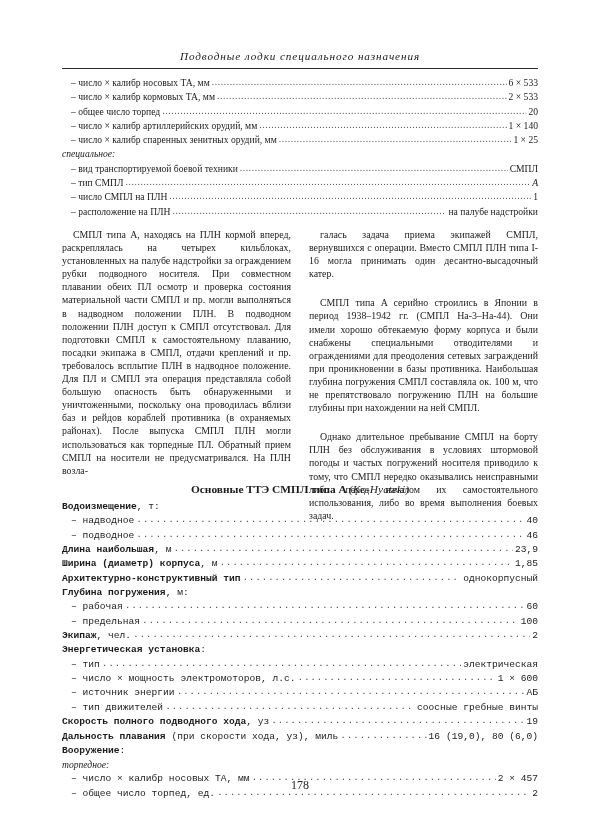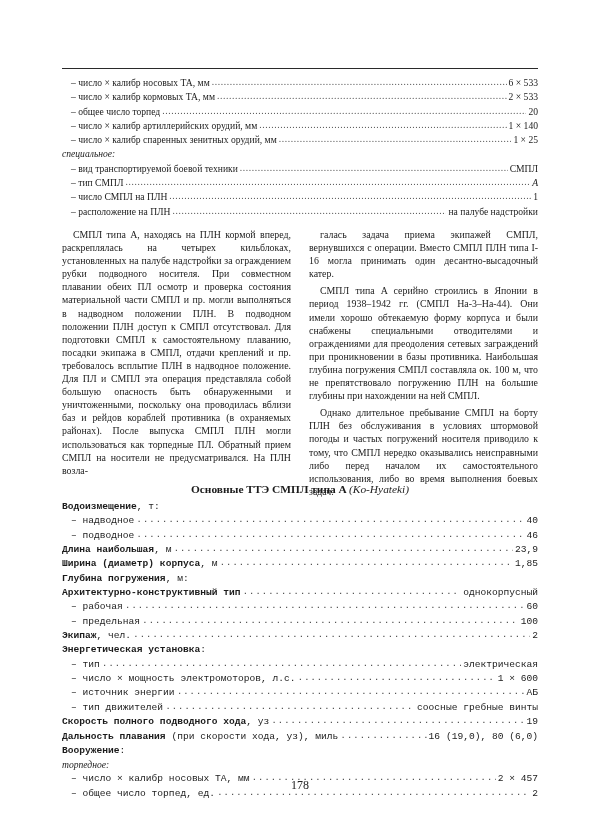--- a/index.html
+++ b/index.html
@@ -97,21 +97,21 @@
   }
   .col {
     width: 229px;
     font-size: 9.9px;
     line-height: 13.1px;
     text-align: justify;
     text-justify: inter-word;
     hyphens: manual;
   }
   .col p { margin: 0; text-indent: 11px; }
-  .col p + p { margin-top: 4px; }
+  .col p + p { margin-top: 16px; }
 
   
   .tte-title {
     position: absolute;
     left: 62px;
     top: 483px;
     width: 476px;
     text-align: center;
     font-weight: bold;
     font-size: 11.4px;
@@ -134,20 +134,21 @@
     text-align: center;
     font-size: 12px;
     color: #222;
   }
 </style>
 </head>
 <body>
 
 <div class="page">
 
+  <div class="running-head">Подводные  лодки  специального  назначения</div>
   <div class="head-rule"></div>
 
   <div class="top-specs" id="top-specs">
       <div class="spec dash">
         <span class="lbl">– число × калибр носовых ТА, мм</span>
         <span class="dots"></span>
         <span class="val">6 × 533</span>
       </div>
       <div class="spec dash">
         <span class="lbl">– число × калибр кормовых ТА, мм</span>
@@ -226,27 +227,27 @@
         <span class="lbl"><span class="bold">Длина наибольшая</span><span>, м</span></span>
         <span class="dots"></span>
         <span class="val">23,9</span>
       </div>
       <div class="spec">
         <span class="lbl"><span class="bold">Ширина (диаметр) корпуса</span><span>, м</span></span>
         <span class="dots"></span>
         <span class="val">1,85</span>
       </div>
       <div class="spec">
+        <span class="lbl"><span class="bold">Архитектурно-конструктивный тип</span><span></span></span>
+        <span class="dots"></span>
+        <span class="val">однокорпусный</span>
+      </div>
+      <div class="spec">
         <span class="lbl"><span class="bold">Глубина погружения</span><span>, м:</span></span>
       </div>
-      <div class="spec">
-        <span class="lbl"><span class="bold">Архитектурно-конструктивный тип</span><span></span></span>
-        <span class="dots"></span>
-        <span class="val">однокорпусный</span>
-      </div>
       <div class="spec dash">
         <span class="lbl">– рабочая</span>
         <span class="dots"></span>
         <span class="val">60</span>
       </div>
       <div class="spec dash">
         <span class="lbl">– предельная</span>
         <span class="dots"></span>
         <span class="val">100</span>
       </div>

